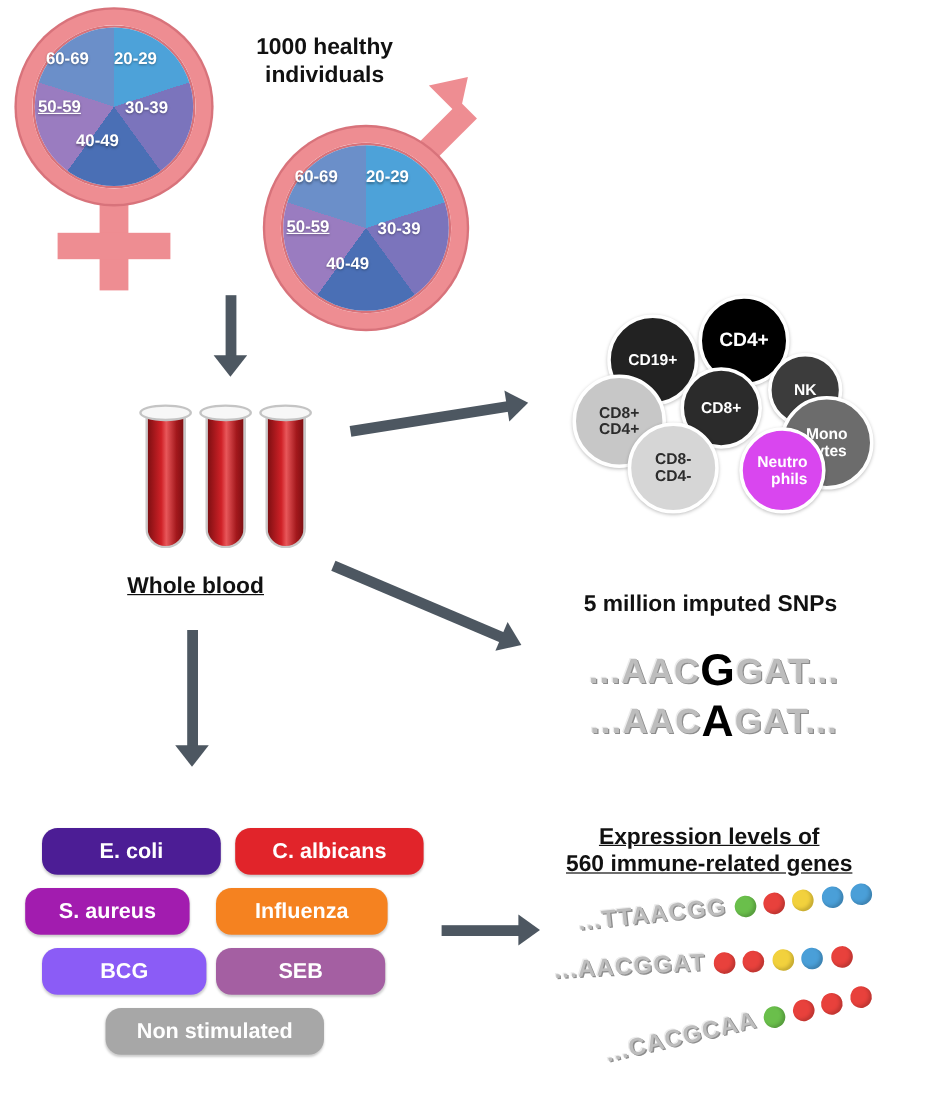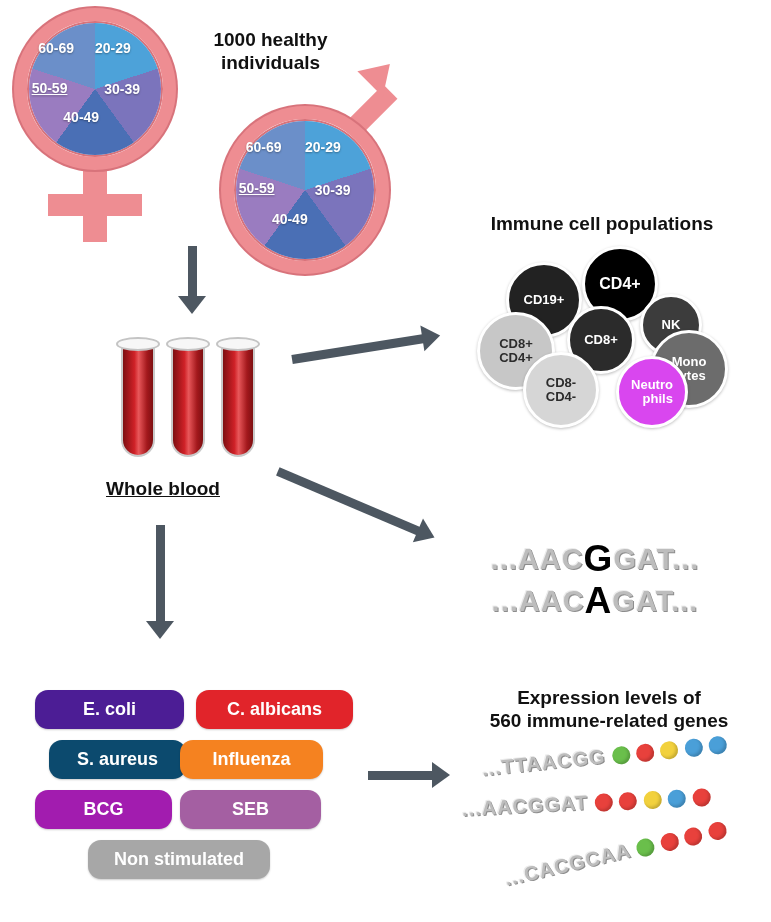--- a/index.html
+++ b/index.html
@@ -121,61 +121,61 @@
   <div class="arrow" style="left:278px;top:458px;width:178px;height:26px;transform:rotate(23deg);transform-origin:left center;">
     <div class="h-line" style="left: 0px; top: 9px; width: 154px; background-color: rgb(77, 87, 97);"></div>
     <div class="head-right" style="left: 152px; top: 0px; border-left-color: rgb(77, 87, 97);"></div>
   </div>
 
   <div class="arrow" style="left:146px;top:525px;width:28px;height:118px;">
     <div class="v-line" style="left: 10px; top: 0px; height: 98px; background-color: rgb(77, 87, 97);"></div>
     <div class="head-down" style="left: 0px; top: 96px; border-top-color: rgb(77, 87, 97);"></div>
   </div>
 
-  <div class="abs title" style="left:452px;top:212px;width:300px;">Immune cell populations</div>
 
   <div>
     <div class="cell" style="left: 506px; top: 262px; width: 76px; height: 76px; background-color: rgb(34, 34, 34);">CD19+</div>
     <div class="cell big" style="left: 582px; top: 246px; width: 76px; height: 76px; background-color: rgb(0, 0, 0);">CD4+</div>
     <div class="cell" style="left: 640px; top: 294px; width: 62px; height: 62px; background-color: rgb(60, 60, 60);">NK</div>
     <div class="cell light" style="left: 477px; top: 312px; width: 78px; height: 78px; background-color: rgb(199, 199, 199);">CD8+
 CD4+</div>
     <div class="cell" style="left: 567px; top: 306px; width: 68px; height: 68px; background-color: rgb(43, 43, 43);">CD8+</div>
     <div class="cell" style="left: 650px; top: 330px; width: 78px; height: 78px; background-color: rgb(108, 108, 108);">Mono
 cytes</div>
     <div class="cell light" style="left: 523px; top: 352px; width: 76px; height: 76px; background-color: rgb(214, 214, 214);">CD8-
 CD4-</div>
     <div class="cell" style="left: 616px; top: 356px; width: 72px; height: 72px; background-color: #d946ef; text-align: right;">Neutro
 phils</div>
   </div>
 
+  <div class="abs title" style="left:452px;top:492px;width:280px;">5 million imputed SNPs</div>
 
   <div class="snp-line" style="top:540px;">
     <span class="ghost">...AAC</span><span class="snp-variant">G</span><span class="ghost">GAT...</span>
   </div>
   <div class="snp-line" style="top:582px;">
     <span class="ghost">...AAC</span><span class="snp-variant">A</span><span class="ghost">GAT...</span>
   </div>
 
   <div>
     <div class="pill" style="left: 35px; top: 690px; width: 149px; background-color: #4c1d95;">E. coli</div>
     <div class="pill" style="left: 196px; top: 690px; width: 157px; background-color: rgb(225, 36, 42);">C. albicans</div>
-    <div class="pill" style="left: 49px; top: 740px; width: 137px; background-color: #0c4a6e;">S. aureus</div>
+    <div class="pill" style="left: 21px; top: 740px; width: 137px; background-color: #a21caf;">S. aureus</div>
     <div class="pill" style="left: 180px; top: 740px; width: 143px; background-color: rgb(245, 130, 32);">Influenza</div>
-    <div class="pill" style="left: 35px; top: 790px; width: 137px; background-color: #a21caf;">BCG</div>
+    <div class="pill" style="left: 35px; top: 790px; width: 137px; background-color: #8b5cf6;">BCG</div>
     <div class="pill" style="left: 180px; top: 790px; width: 141px; background-color: rgb(164, 95, 162);">SEB</div>
     <div class="pill" style="left: 88px; top: 840px; width: 182px; background-color: rgb(167, 167, 167);">Non stimulated</div>
   </div>
 
   <div class="arrow" style="left:368px;top:762px;width:90px;height:26px;">
     <div class="h-line" style="left: 0px; top: 9px; width: 66px; background-color: rgb(77, 87, 97);"></div>
     <div class="head-right" style="left: 64px; top: 0px; border-left-color: rgb(77, 87, 97);"></div>
   </div>
 
-  <div class="abs title" style="left:454px;top:686px;width:310px;">Expression levels of
+  <div class="abs title" style="left:436px;top:686px;width:310px;text-decoration:underline;">Expression levels of
 560 immune-related genes</div>
 
   <div class="expr-row" style="left:482px;top:758px;transform:rotate(-6deg);">
     <span class="ghost expr-seq">...TTAACGG</span>
     <span class="dot" style="background-color: rgb(106, 191, 75);"></span>
     <span class="dot" style="background-color: rgb(232, 65, 60);"></span>
     <span class="dot" style="background-color: rgb(242, 209, 61);"></span>
     <span class="dot" style="background-color: rgb(74, 159, 216);"></span>
     <span class="dot" style="background-color: rgb(74, 159, 216);"></span>
   </div>

